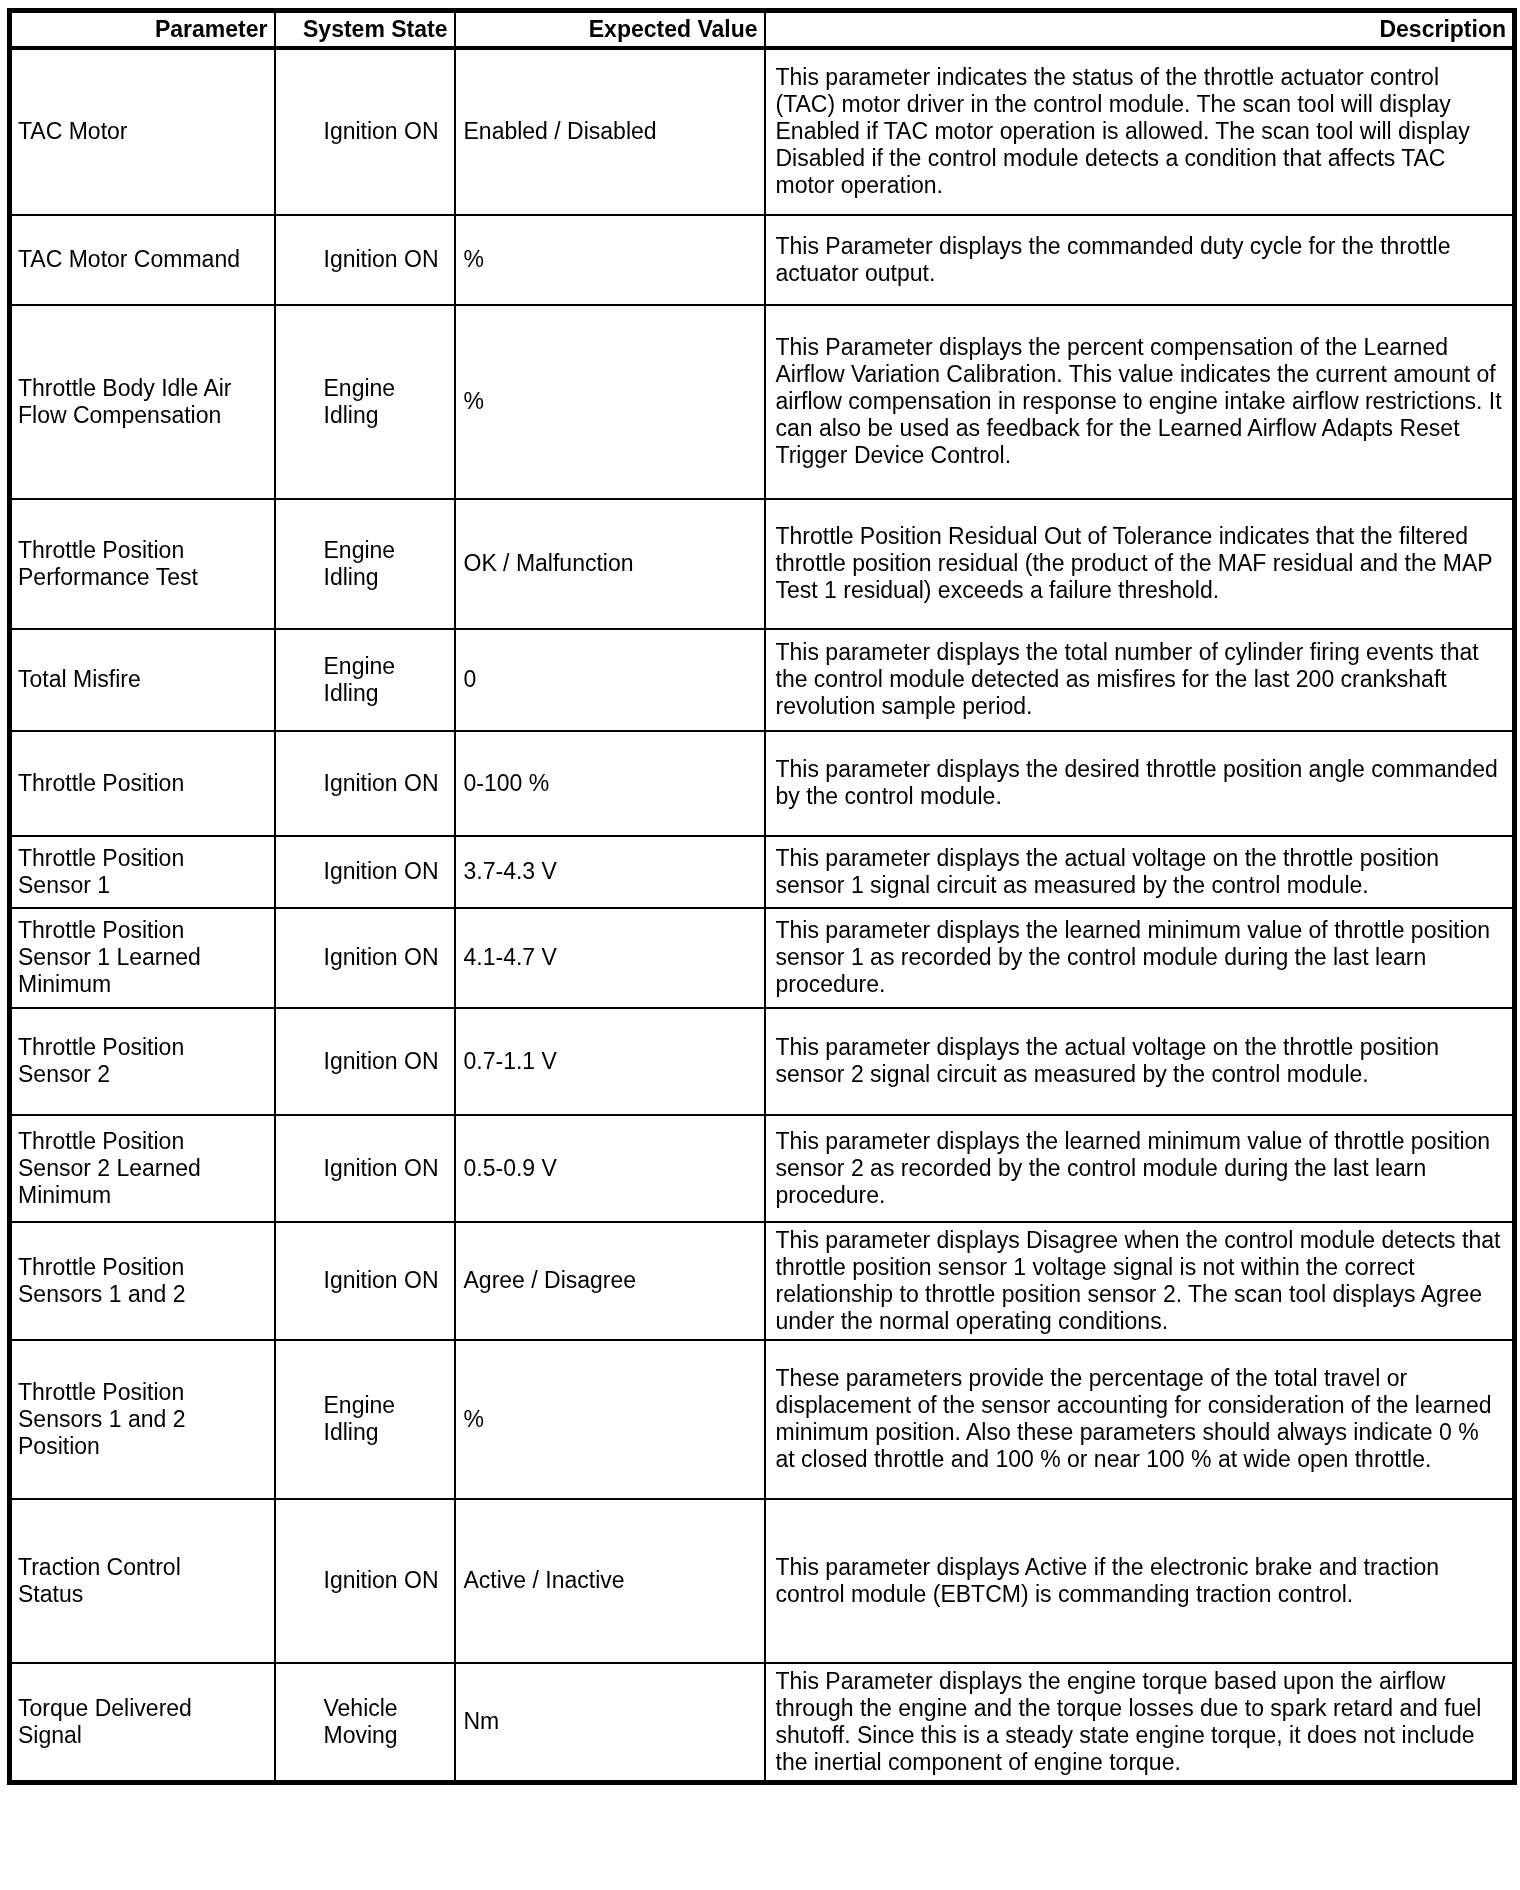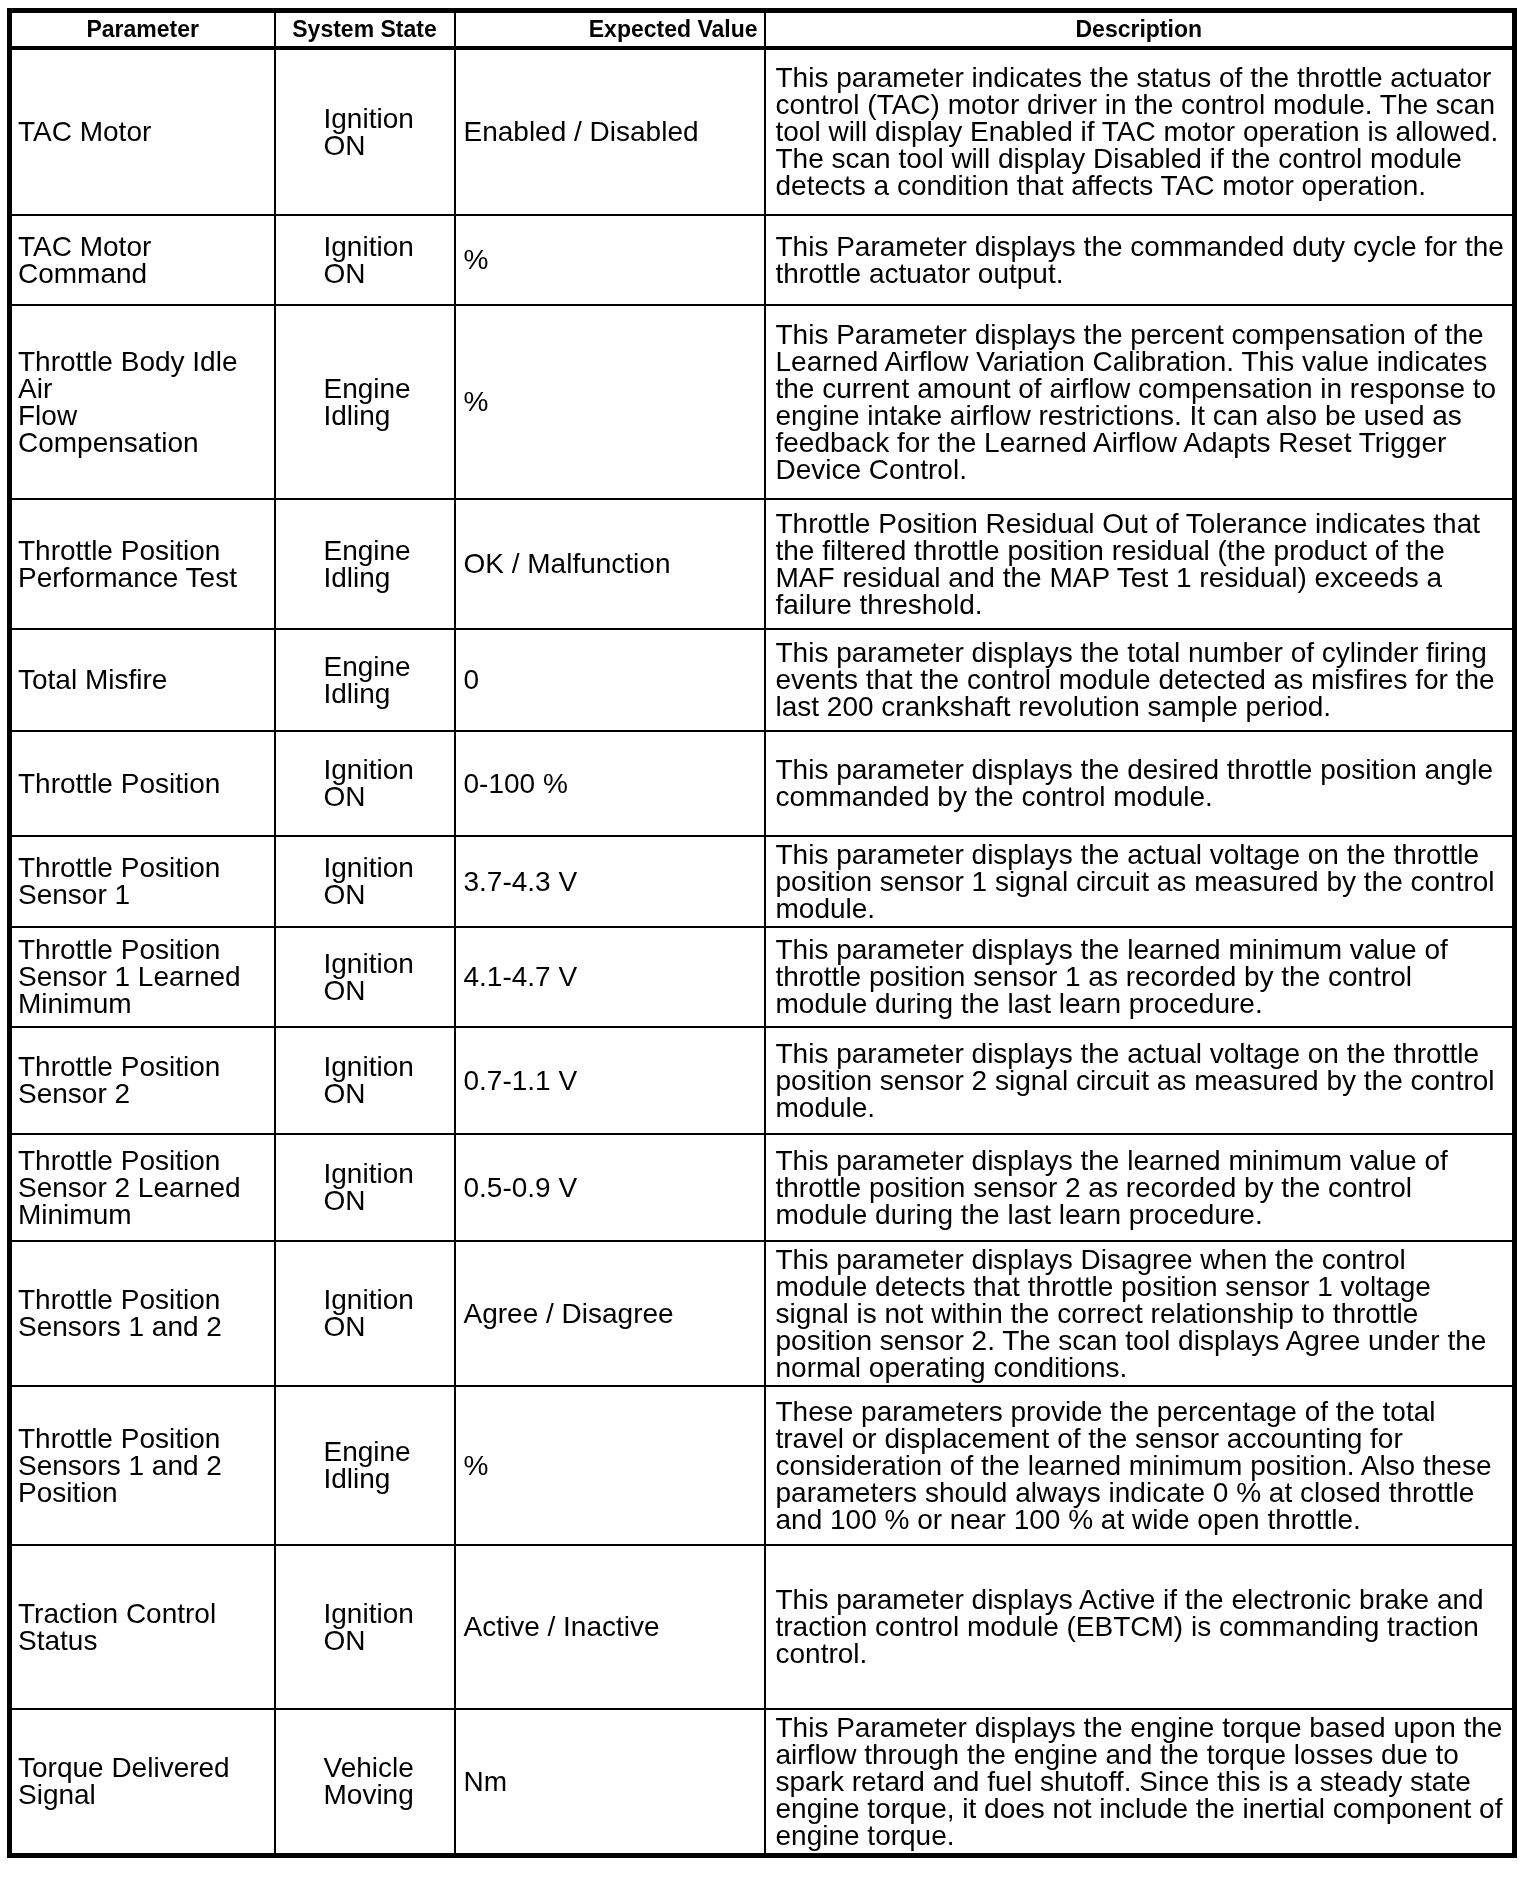--- a/index.html
+++ b/index.html
@@ -28,29 +28,29 @@
   col.col-value  { width: 310px; }
   col.col-desc   { width: 750px; }
 
   thead tr { height: 37px; }
   thead th {
     border: 2px solid #000000;
     border-bottom: 4px solid #000000;
     font-size: 23px;
     font-weight: bold;
     padding: 2px 6px;
-    text-align: center;
+    text-align: right;
     vertical-align: middle;
     line-height: 1.1;
   }
   thead th.h-value { text-align: right; padding-left: 10px; }
 
   tbody td {
     border: 2px solid #000000;
-    font-size: 28px;
+    font-size: 23px;
     line-height: 27px;
     vertical-align: middle;
     padding: 4px 8px;
     overflow: hidden;
   }
   td.cell-param {
     padding-left: 6px;
     padding-right: 10px;
     white-space: pre-line;
   }

